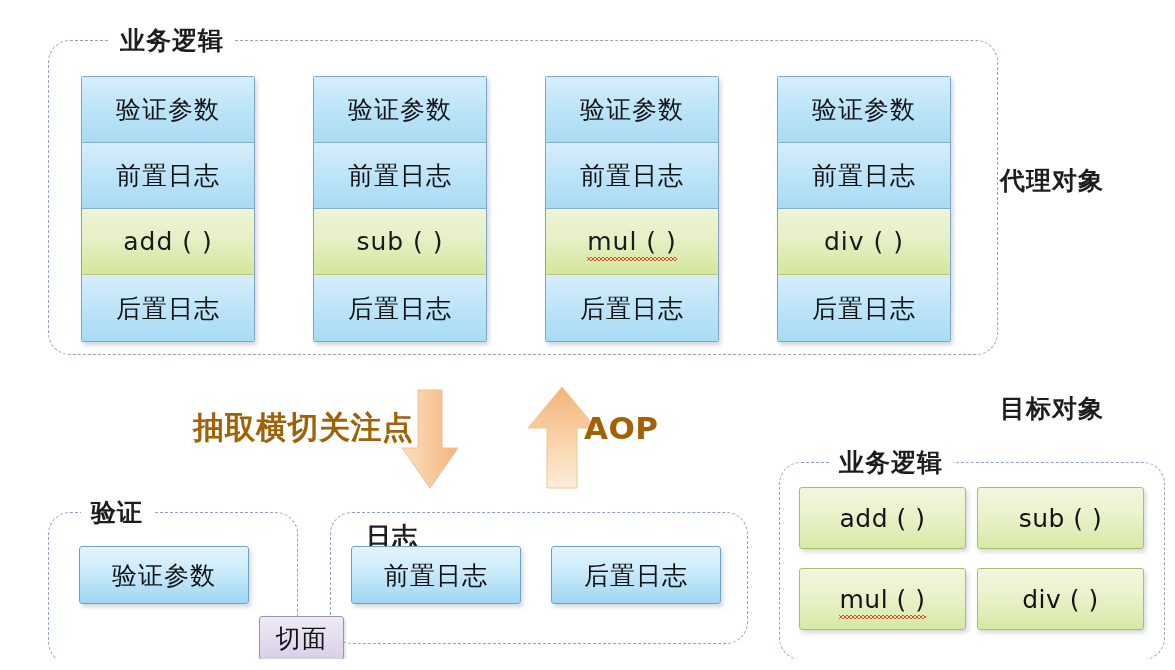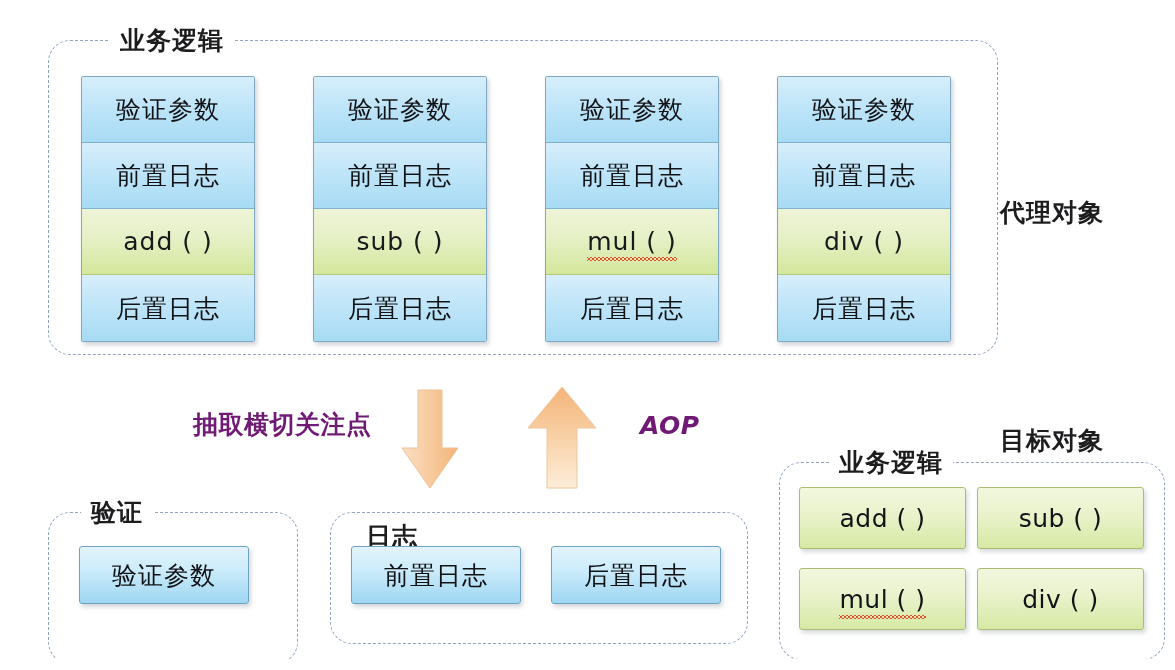--- a/index.html
+++ b/index.html
@@ -41,27 +41,26 @@
 
   
   .free-label {
     position: absolute;
     font-size: 25px;
     font-weight: 700;
     color: #1d1d1f;
     letter-spacing: 1px;
     white-space: nowrap;
     line-height: 1;
-    margin-top: 32px;
   }
   .flow-label {
     position: absolute;
-    font-size: 25px;
+    font-size: 31px;
     font-weight: 700;
-    color: #701a75;
+    color: #a16207;
     letter-spacing: 0.5px;
     white-space: nowrap;
     line-height: 1;
   }
 
   
   .proxy-col {
     position: absolute;
     width: 174px;
     box-sizing: border-box;
@@ -226,33 +225,34 @@
     <defs>
       <linearGradient id="gradUp" x1="0" y1="0" x2="0" y2="1">
         <stop offset="0%" stop-color="#f3b478"></stop>
         <stop offset="55%" stop-color="#f9d4ac"></stop>
         <stop offset="100%" stop-color="#fdeeda"></stop>
       </linearGradient>
     </defs>
     <path d="M38,3 L72,44 L53,44 L53,104 L23,104 L23,44 L4,44 Z" fill="url(#gradUp)" stroke="#f0c69c" stroke-width="1"></path>
   </svg>
 
-  <div class="flow-label" style="left:640px; top:413px;font-style:italic;">AOP</div>
+  <div class="flow-label" style="left:584px; top:413px;">AOP</div>
 
   <div class="dashed-group" style="left:48px; top:512px; width:250px; height:152px;"></div>
   <div class="group-label" style="left:81px; top:500px;">验证</div>
 
   <div class="blue-box" style="left:79px; top:546px; width:170px; height:58px;">验证参数</div>
 
   <div class="dashed-group" style="left:330px; top:512px; width:418px; height:132px;"></div>
   <div class="group-label" style="left:356px; top:524px;">日志</div>
 
   <div class="blue-box" style="left:351px; top:546px; width:170px; height:58px;">前置日志</div>
   <div class="blue-box" style="left:551px; top:546px; width:170px; height:58px;">后置日志</div>
 
+  <div class="aspect-badge" style="left:259px; top:616px; width:85px; height:44px;">切面</div>
 
   <div class="free-label" style="left:1000px; top:396px;">目标对象</div>
 
   <div class="dashed-group" style="left:779px; top:462px; width:386px; height:198px;"></div>
   <div class="group-label" style="left:829px; top:450px;">业务逻辑</div>
 
   <div class="green-box" style="left:799px; top:487px; width:167px; height:62px;">
     <span>add ( )</span>
   </div>
   <div class="green-box" style="left:977px; top:487px; width:167px; height:62px;">

